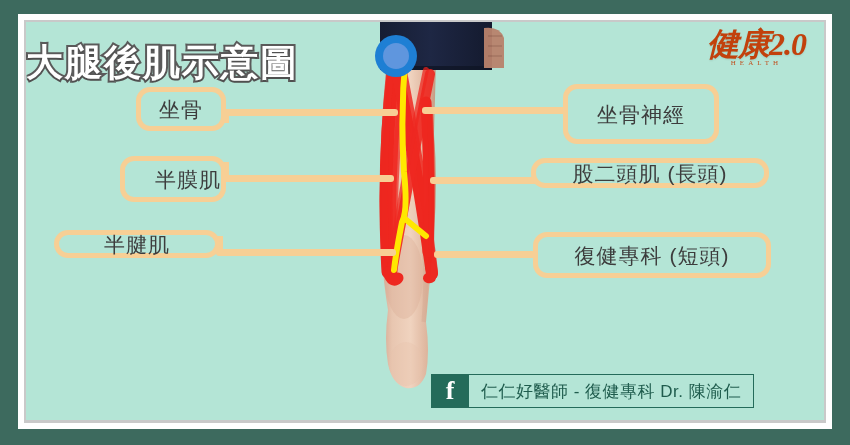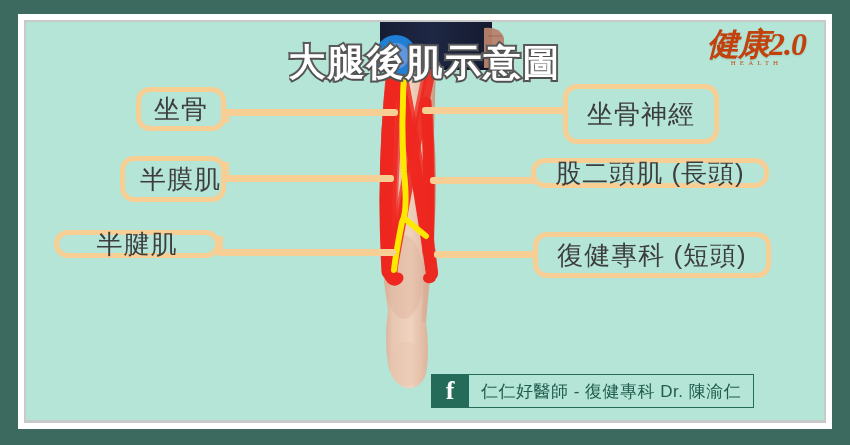--- a/index.html
+++ b/index.html
@@ -11,42 +11,42 @@
   #root{position:relative;width:850px;height:445px;}
 
   
   .frame-outer{position:absolute;inset:0;background:#3d6a5e;}
   .frame-white{position:absolute;left:18px;top:14px;right:18px;bottom:16px;background:#ffffff;}
   .frame-inner-shadow{position:absolute;left:24px;top:20px;right:24px;bottom:22px;background:#c9c9c9;}
   .canvas{position:absolute;left:26px;top:22px;right:26px;bottom:25px;background:#b4e5d6;overflow:hidden;}
 
   
   .title{
-    position:absolute;left:0;right:0;top:16px;text-align:center;
+    position:absolute;left:0;right:0;top:16px;
     font-size:37px;font-weight:bold;letter-spacing:2px;
     color:#ffffff;
     -webkit-text-stroke:4px #5a5a5a;
     paint-order:stroke fill;
     text-shadow:0 2px 0 rgba(0,0,0,.12);
     z-index:6;
   }
   
   .logo{position:absolute;right:18px;top:6px;z-index:7;text-align:center;color:#c2410c;font-family:Liberation Serif, serif;}
   .logo-main{font-size:32px;font-weight:bold;font-style:italic;letter-spacing:-1px;
              line-height:1;text-shadow:0 1px 2px rgba(0,0,0,.10);}
   .logo-sub{font-size:7px;letter-spacing:4px;margin-top:-1px;opacity:.92;}
 
   
   .photo{position:absolute;left:308px;top:0px;width:170px;height:375px;z-index:2;}
 
   
   .lbl{
     position:absolute;z-index:5;
     background:#b4e5d6;border:5px solid #f7cf95;border-radius:14px;
-    color:#3d3d3d;font-size:26px;line-height:1;
+    color:#3d3d3d;font-size:21px;line-height:1;
     display:flex;align-items:center;justify-content:center;
     white-space:nowrap;letter-spacing:1px;
     box-sizing:border-box;
   }
   .conn{position:absolute;background:#f7cf95;z-index:3;}
   .conn.h{height:7px;}
   .conn.v{width:7px;}
   .conn.cap{border-radius:3px;}
 
   

